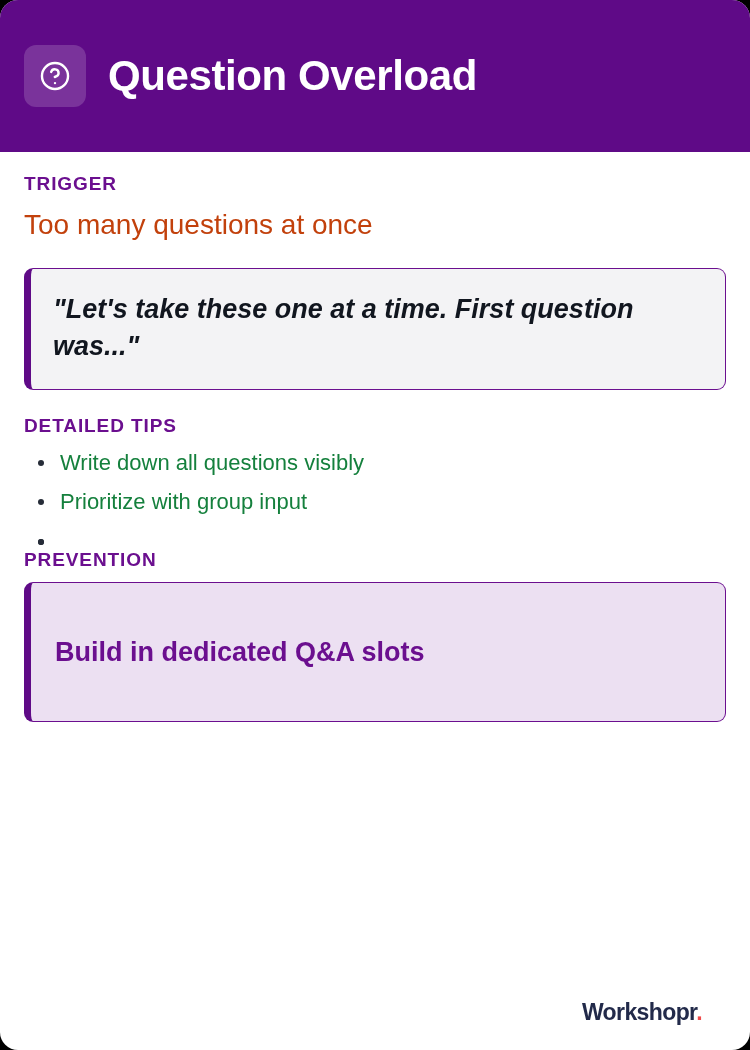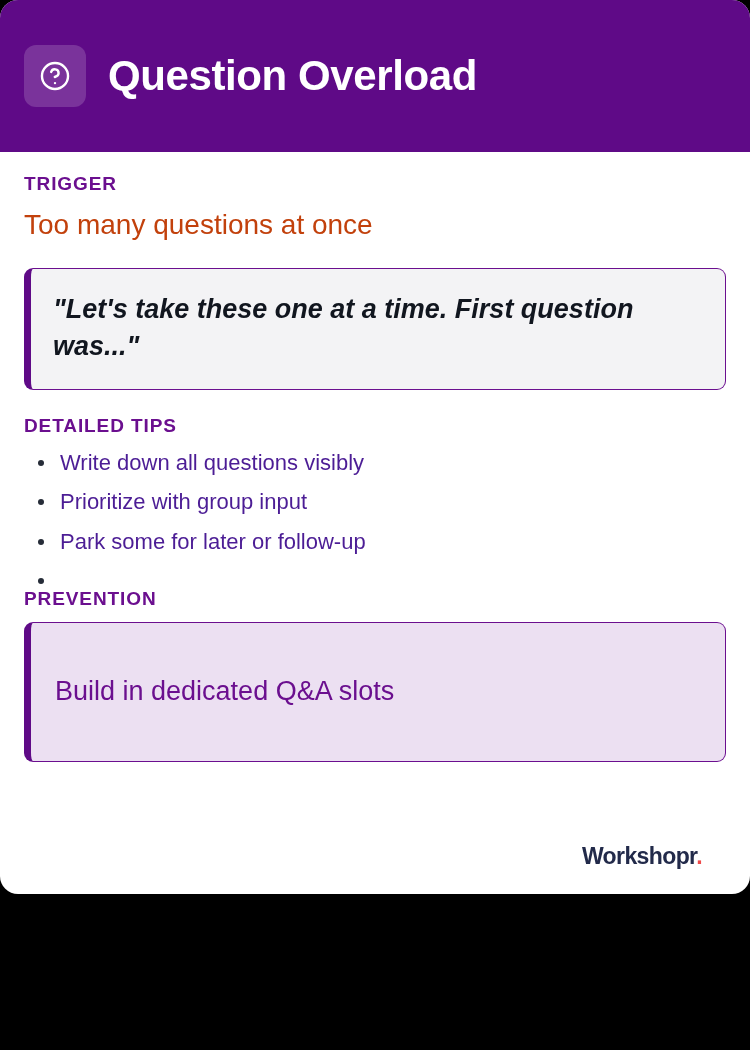--- a/index.html
+++ b/index.html
@@ -11,21 +11,21 @@
     width: 750px;
     height: 1050px;
     overflow: hidden;
     font-family: "Liberation Sans", sans-serif;
     -webkit-font-smoothing: antialiased;
   }
 
   .card {
     position: relative;
     width: 750px;
-    height: 894px;
+    height: 1050px;
     box-sizing: border-box;
     background: #ffffff;
     border-radius: 18px;
     overflow: hidden;
     display: flex;
     flex-direction: column;
   }
 
   
   .header {
@@ -108,21 +108,21 @@
 
   
   .tips-list {
     list-style: none;
     margin: 0 0 22px 0;
     padding: 0;
   }
   .tips-list li {
     position: relative;
     padding-left: 36px;
-    color: #4c1d95;
+    color: #15803d;
     font-size: 22px;
     line-height: 1.28;
     margin-bottom: 11px;
   }
   .tips-list li:last-child { margin-bottom: 0; }
   .tips-list li .bullet {
     position: absolute;
     left: 14px;
     top: 11px;
     width: 6px;
@@ -141,20 +141,21 @@
     box-sizing: border-box;
     min-height: 140px;
     display: flex;
     align-items: center;
   }
   .prevent-text {
     color: #6b0f8f;
     font-size: 27px;
     line-height: 1.3;
     margin: 0;
+    font-weight: bold;
   }
 
   
   .footer {
     flex: 0 0 auto;
     padding: 0 24px 26px 24px;
     display: flex;
     justify-content: flex-end;
     align-items: flex-end;
     margin-top: auto;
@@ -200,21 +201,20 @@
       <li>
         <span class="bullet"></span>
         <span>Write down all questions visibly</span>
       </li>
       <li>
         <span class="bullet"></span>
         <span>Prioritize with group input</span>
       </li>
       <li>
         <span class="bullet"></span>
-        <span>Park some for later or follow-up</span>
       </li>
       <li>
         <span class="bullet"></span>
       </li>
     </ul>
 
     <div class="section-label">PREVENTION</div>
     <div class="prevent-box">
       <p class="prevent-text">Build in dedicated Q&amp;A slots</p>
     </div>

